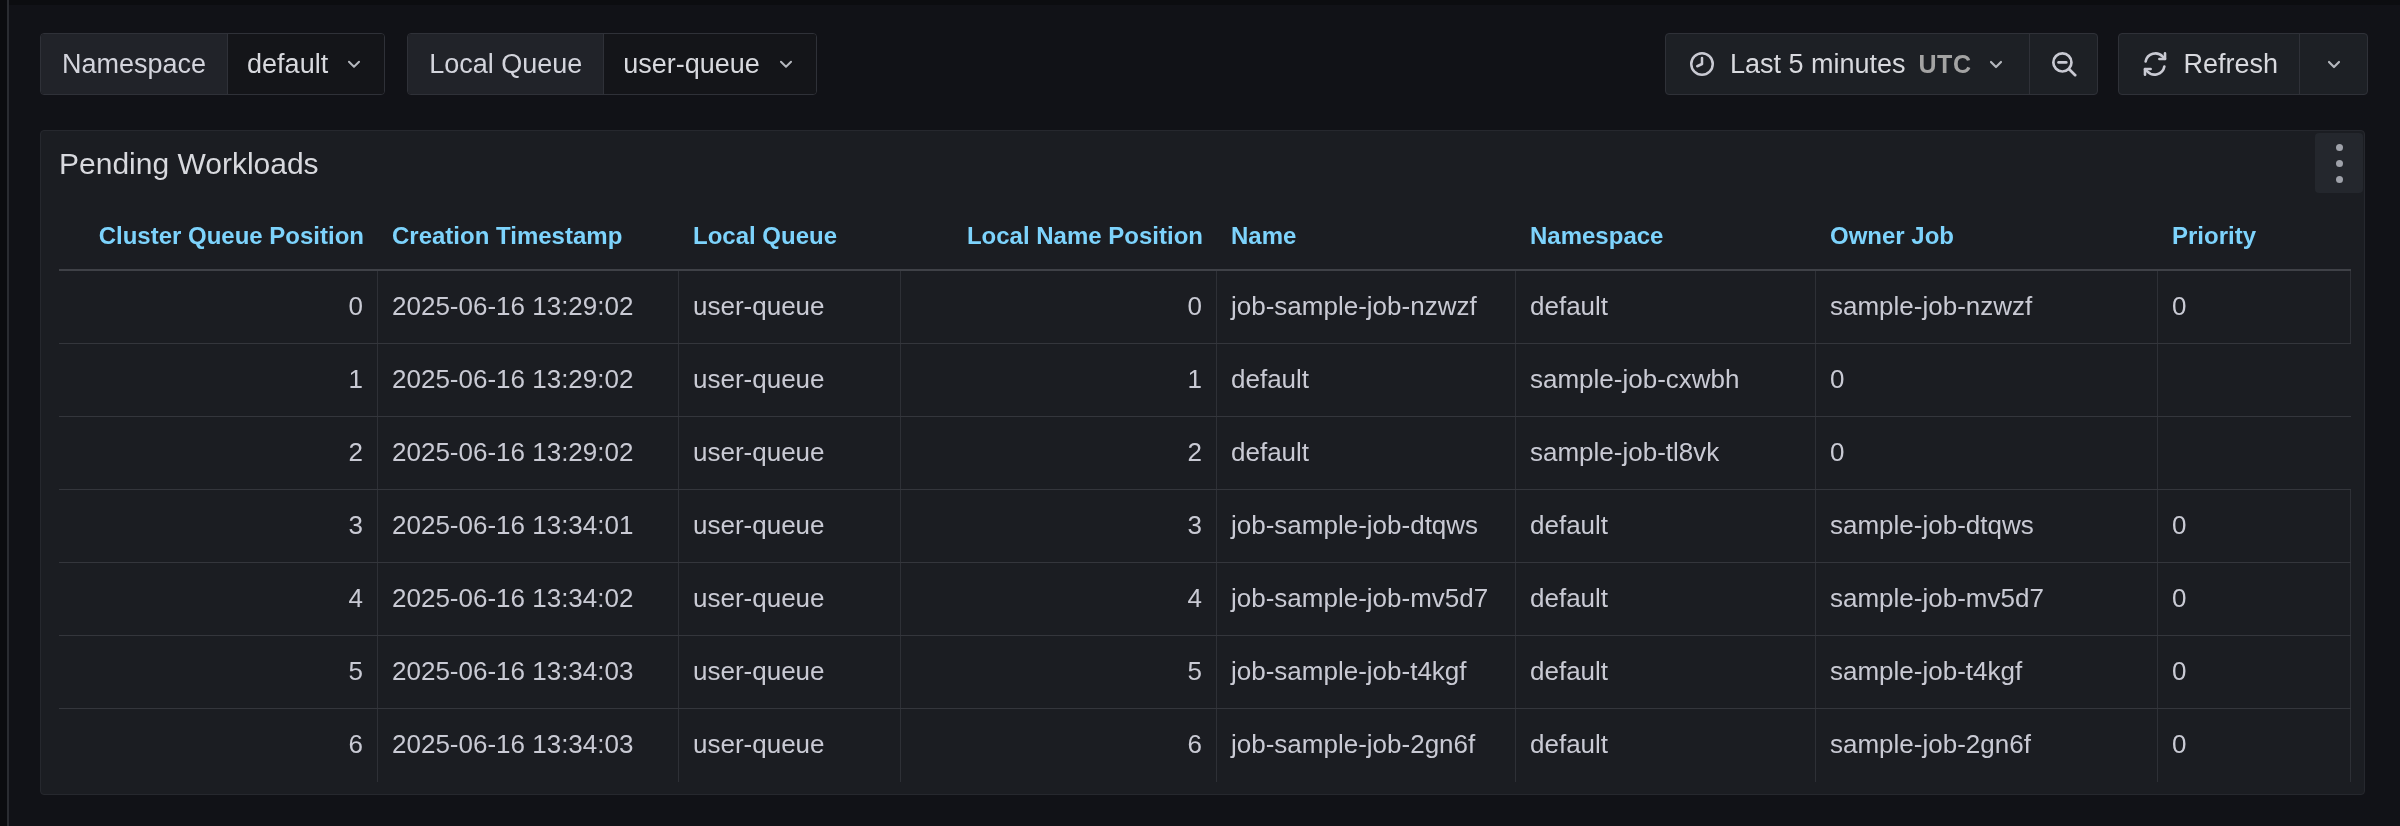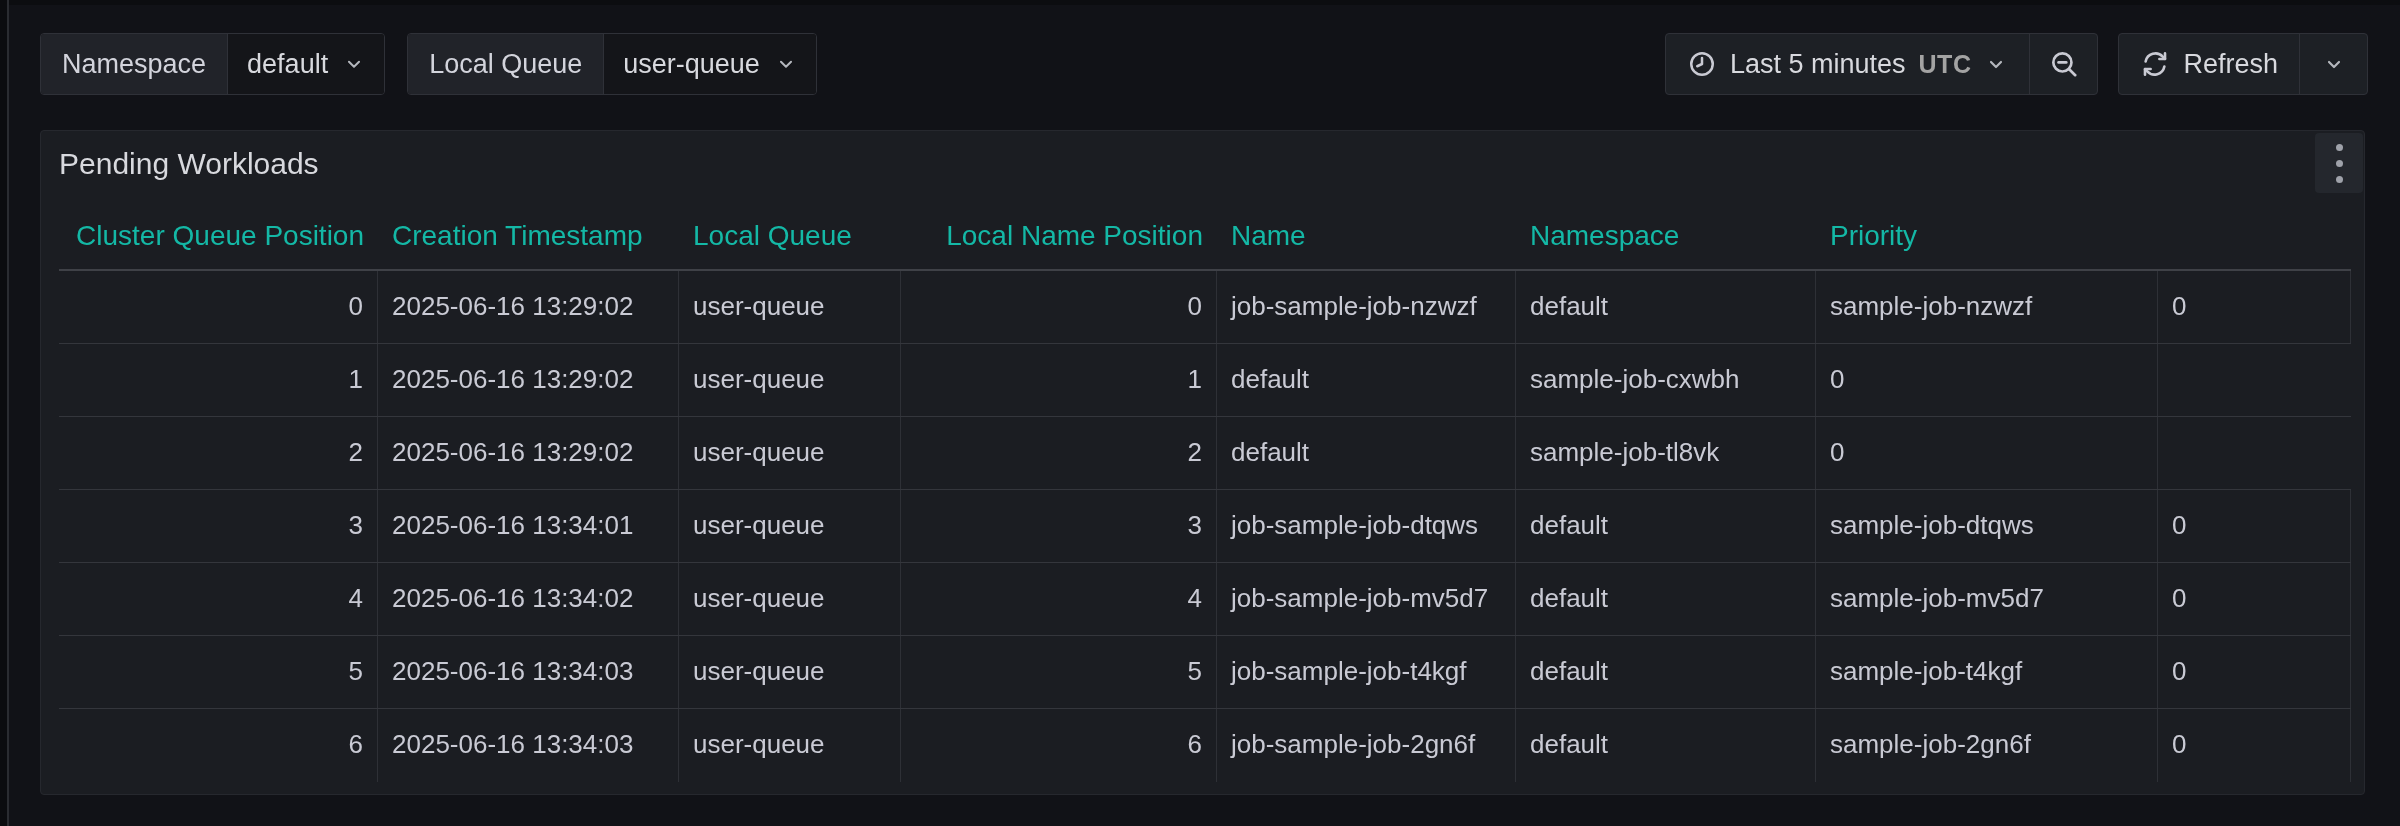--- a/index.html
+++ b/index.html
@@ -33,21 +33,21 @@
     background:#1b1d22;border:1px solid #26282e;border-radius:4px;}
   .panel-header{height:66px;display:flex;align-items:center;padding:0 18px;}
   .panel-title{font-size:30px;font-weight:500;color:#d8d9de;cursor:pointer;}
   .kebab-btn{position:absolute;top:2px;right:1px;width:48px;height:60px;background:#24272d;border-radius:4px;
     display:flex;flex-direction:column;align-items:center;justify-content:center;gap:9px;cursor:pointer;}
   .kebab-btn .dot{width:7px;height:7px;border-radius:50%;background:#9fa2aa;}
 
   
   .tbl{position:absolute;left:18px;top:74px;width:2292px;}
   .tbl-header{display:grid;height:64px;border-bottom:2px solid #3f4147;}
-  .th{box-sizing:border-box;padding:0 14px;line-height:62px;font-size:28px;font-weight:400;color:#14b8a6;
+  .th{box-sizing:border-box;padding:0 14px;line-height:62px;font-size:24px;font-weight:700;color:#7dd3fc;
     white-space:nowrap;overflow:hidden;cursor:pointer;}
   .tbl-body .trow{display:grid;height:73px;box-sizing:border-box;}
   .tbl-body .trow:not(:last-child){border-bottom:1px solid #34363c;}
   .td{box-sizing:border-box;padding:0 14px;line-height:71px;font-size:26px;color:#c9cad4;
     white-space:nowrap;overflow:hidden;border-right:1px solid #2e3036;}
   .al-right{text-align:right;}
 </style>
 </head>
 <body>
 
@@ -145,20 +145,21 @@
   </div>
 
   <div class="tbl">
     <div class="tbl-header" id="tbl-header" style="grid-template-columns: 319px 301px 222px 316px 299px 300px 342px 193px;">
         <div class="th al-right">Cluster Queue Position</div>
         <div class="th">Creation Timestamp</div>
         <div class="th">Local Queue</div>
         <div class="th al-right">Local Name Position</div>
         <div class="th">Name</div>
         <div class="th">Namespace</div>
+        <div class="th">Owner Job</div>
         <div class="th">Priority</div>
       </div>
     <div class="tbl-body" id="tbl-body">
         <div class="trow" style="grid-template-columns: 319px 301px 222px 316px 299px 300px 342px 193px;">
           <div class="td al-right">0</div>
           <div class="td">2025-06-16 13:29:02</div>
           <div class="td">user-queue</div>
           <div class="td al-right">0</div>
           <div class="td">job-sample-job-nzwzf</div>
           <div class="td">default</div>

